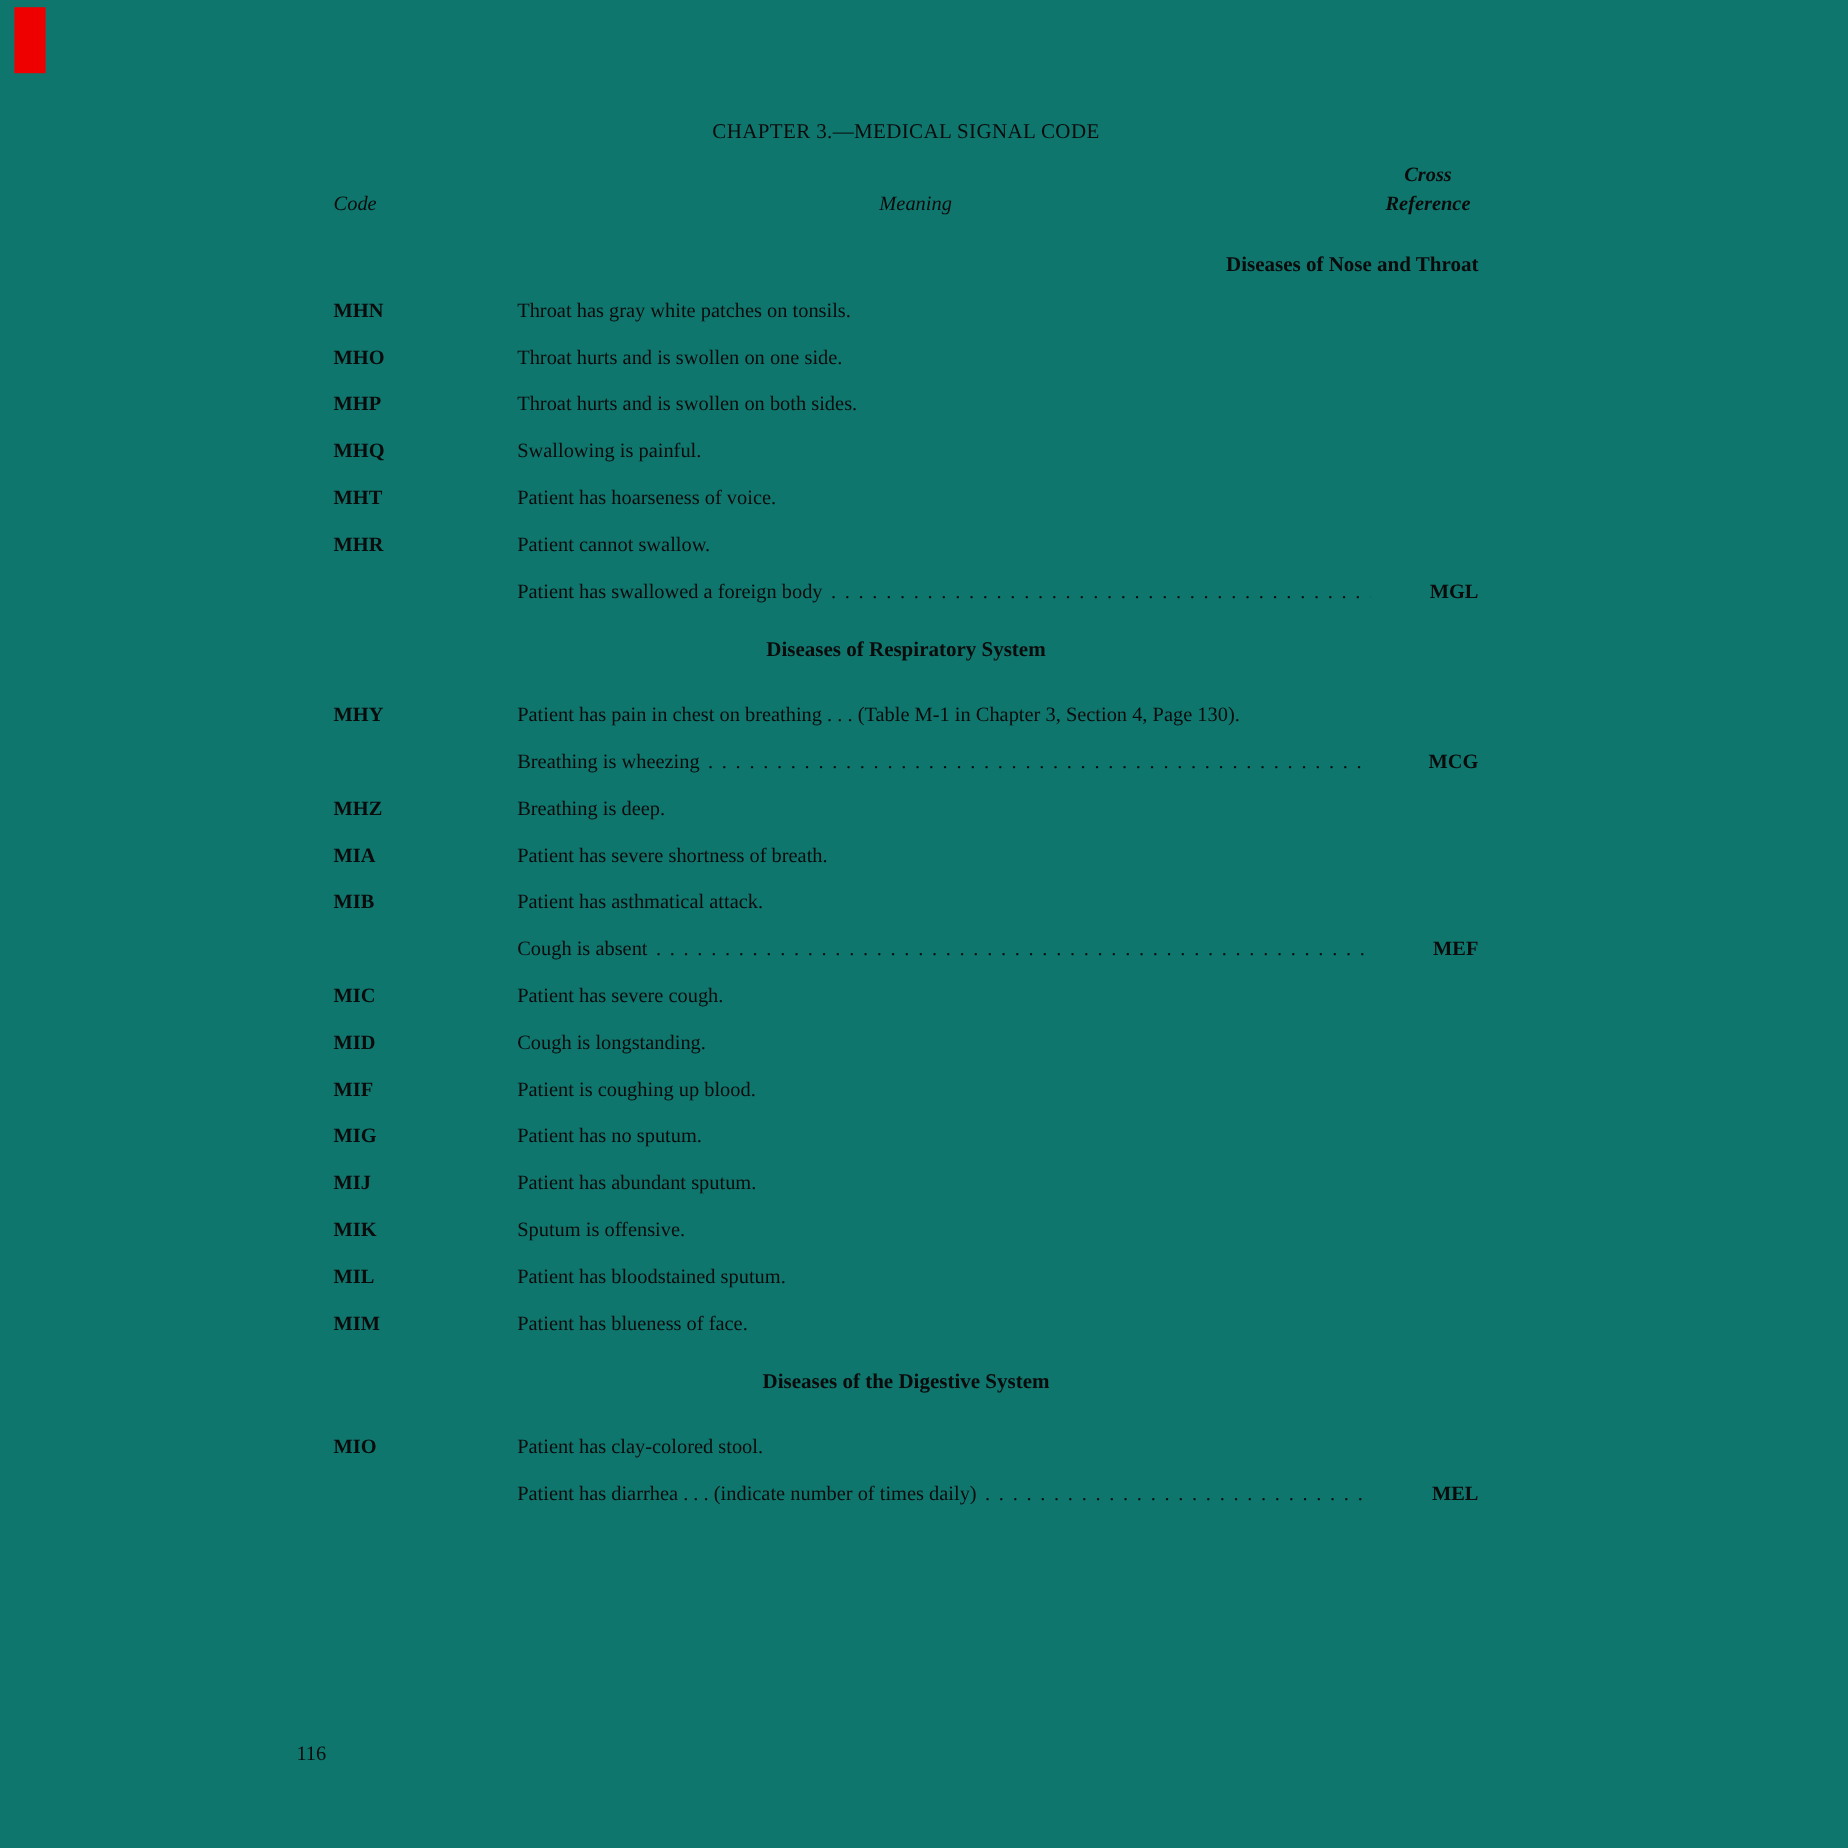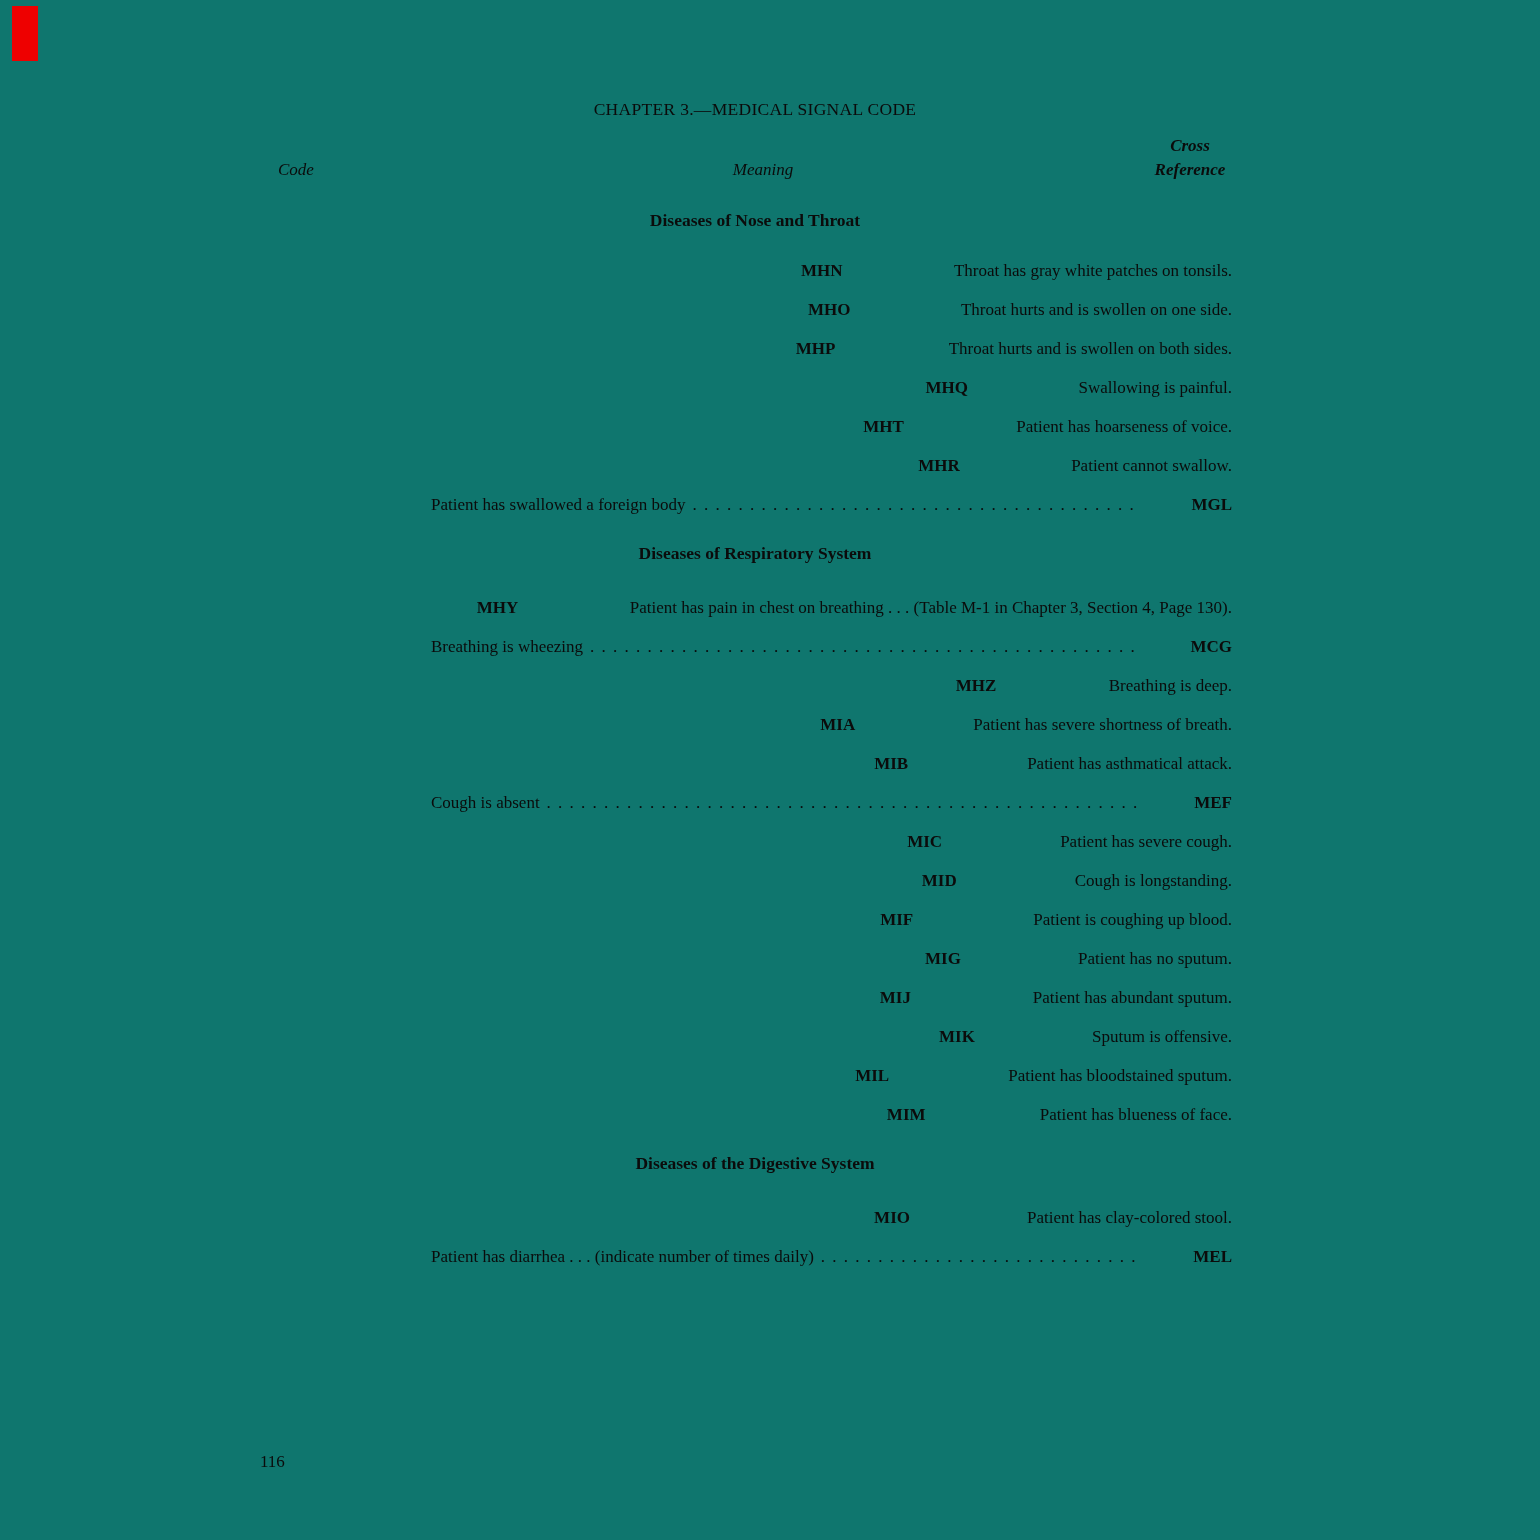--- a/index.html
+++ b/index.html
@@ -33,33 +33,33 @@
     position:absolute;left:16px;right:0;bottom:0;
     text-align:center;font-style:italic;
   }
   .ch-xref{margin-left:auto;width:84px;text-align:center;font-style:italic;}
   .ch-xref div{line-height:24px;font-weight:bold;}
   .section-heading{
     margin:18px 0 24px;
     font-size:17.5px;font-weight:bold;
     text-align:center;line-height:22px;
   }
-  .code-section:first-of-type .section-heading{margin-top:27px;margin-bottom:20px;}
-  .row{display:flex;align-items:baseline;height:39px;line-height:39px;justify-content:flex-end;}
+  .code-section:first-of-type .section-heading{margin-top:27px;margin-bottom:8px;text-align:right;}
+  .row{display:flex;align-items:baseline;height:39px;line-height:39px;}
   .code{flex:none;width:153px;font-weight:bold;}
   .meaning{flex:none;white-space:nowrap;}
   .leader{
     flex:1 1 auto;overflow:hidden;white-space:nowrap;
     margin:0 10px 0 7px;letter-spacing:1.5px;
   }
   .leader::after{
     content:". . . . . . . . . . . . . . . . . . . . . . . . . . . . . . . . . . . . . . . . . . . . . . . . . . . . . . . . . . . . . . . . . . . . . . . . . . . . . . . .";
   }
   .xref{flex:none;width:80px;font-weight:bold;text-align:right;}
-  .page-number{position:absolute;left:260px;top:1451px;line-height:22px;}
+  .page-number{position:absolute;left:247px;top:1451px;line-height:22px;}
 </style>
 </head>
 <body>
 
 <div class="page">
   <div class="red-marker" style="background: rgb(238, 0, 0);"></div>
 
   <div class="content">
     <h1 class="title">CHAPTER 3.—MEDICAL SIGNAL CODE</h1>
 

